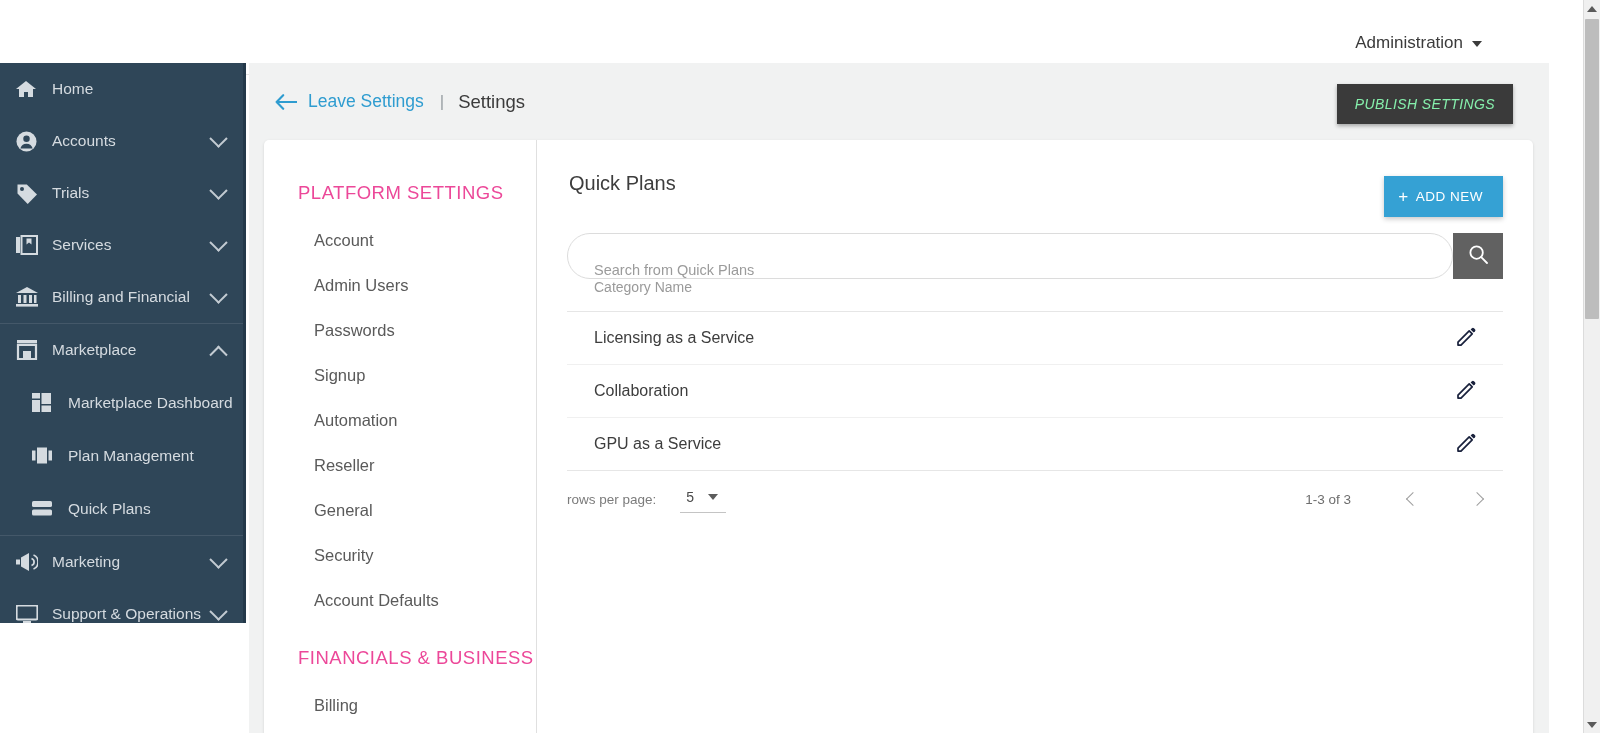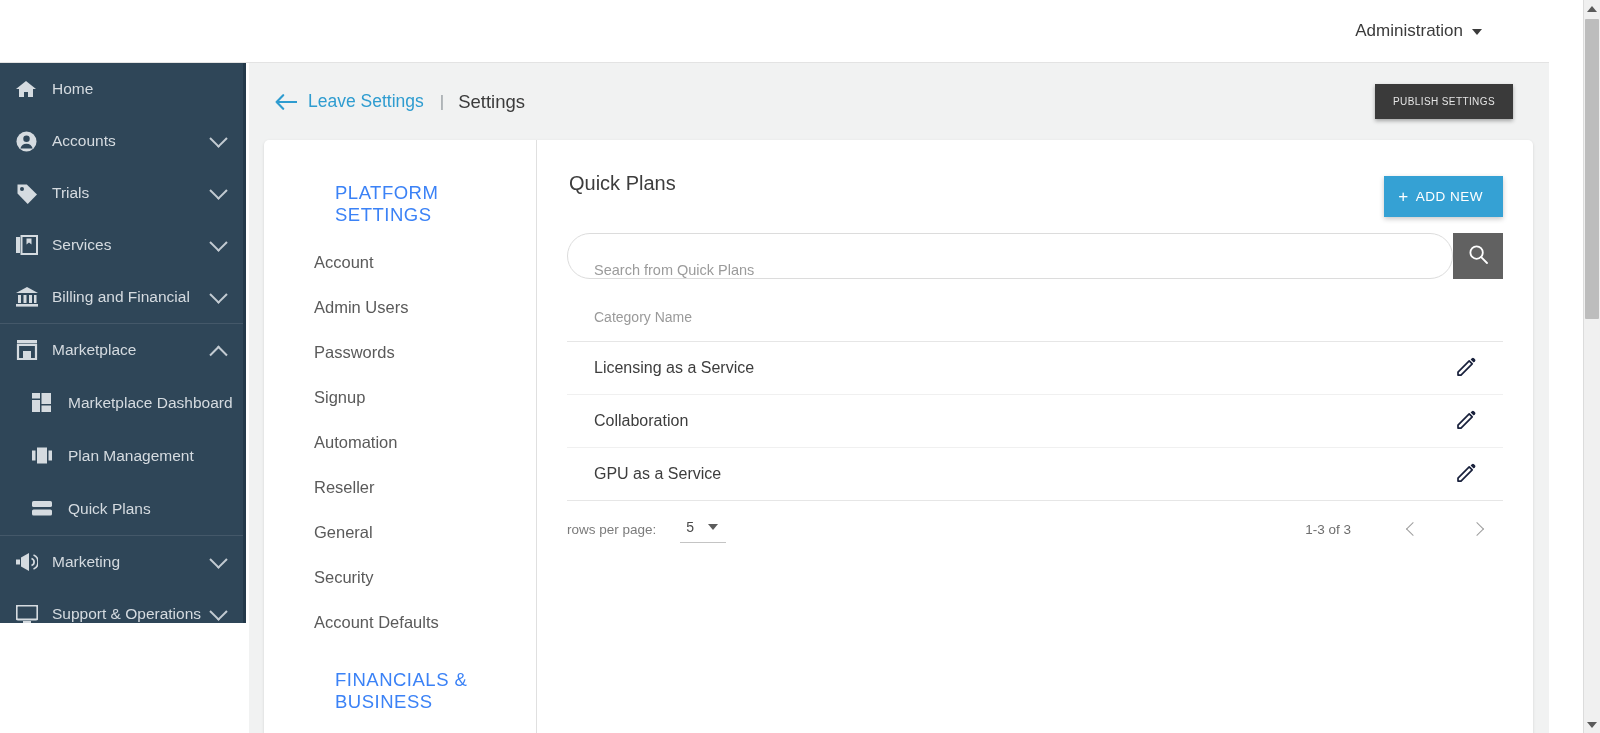--- a/index.html
+++ b/index.html
@@ -6,21 +6,21 @@
   html, body {
     width: 1600px; height: 733px;
     overflow: hidden;
     font-family: "Liberation Sans", sans-serif;
     background: #ffffff;
   }
   .app { position: relative; width: 1600px; height: 733px; }
 
   
   .topbar {
-    position: absolute; top: 0; left: 0; width: 1549px; height: 63px;
+    position: absolute; top: 12px; left: 0; width: 1549px; height: 63px;
     background: #ffffff;
     border-bottom: 1px solid #e3e3e3;
     display: flex; align-items: center; justify-content: flex-end;
   }
   .admin-menu {
     display: flex; align-items: center; gap: 9px;
     margin-right: 67px; cursor: pointer;
   }
   .admin-menu .label { font-size: 17px; color: #3b3b3b; }
   .caret-down {
@@ -81,47 +81,47 @@
     cursor: pointer;
   }
   .back-arrow svg { display:block; }
   .crumb-link {
     color: #2e9cd0; font-size: 17.5px; cursor: pointer;
   }
   .crumb-div { color: #9aa0a4; font-size: 17px; margin: 0 14px 0 16px; }
   .crumb-current { color: #3b3b3b; font-size: 18.5px; }
   .publish-btn {
     position: absolute; right: 36px; top: 21px;
-    background: #3a3a3a; color: #e5e5e5;
-    font-size: 10px; letter-spacing: 0.4px;
+    background: #3a3a3a; color: #86efac;
+    font-size: 14px; letter-spacing: 0.4px;
     padding: 12px 18px; border: none; cursor: pointer;
     box-shadow: 0 2px 4px rgba(0,0,0,0.32);
     font-family: "Liberation Sans", sans-serif;
+    font-style: italic;
   }
 
   
   .card {
     position: absolute; left: 15px; top: 77px;
     width: 1269px; height: 600px;
     background: #ffffff;
     border-radius: 5px 5px 0 0;
     box-shadow: 0 1px 3px rgba(0,0,0,0.13);
     display: flex;
     overflow: hidden;
   }
   .settings-nav {
     width: 273px; flex: 0 0 273px;
     border-right: 1px solid #e0e0e0;
     padding-top: 28px;
     overflow: hidden;
   }
   .sect-title {
-    font-size: 18.5px; color: #3b82f6; letter-spacing: 0.5px;
+    font-size: 18.5px; color: #ec4899; letter-spacing: 0.5px;
     padding: 14px 0 14px 34px;
-    margin-left: 37px;
   }
   .sect-title.second { padding-top: 24px; }
   .snav-item {
     font-size: 16.5px; color: #5a5a5a;
     padding: 13px 0 13px 50px; cursor: pointer;
   }
 
   .panel { flex: 1 1 auto; padding: 32px 30px 0 30px; position: relative; }
   .panel-title { font-size: 20px; color: #3d3d3d; padding-left: 2px; }
   .add-new-btn {
@@ -149,21 +149,21 @@
     font-size: 14.5px; color: #444;
     font-family: "Liberation Sans", sans-serif;
   }
   .searchbox input::placeholder { color: #9b9b9b; }
   .search-btn {
     width: 50px; flex: 0 0 50px; background: #616161;
     border: none; cursor: pointer;
     display: flex; align-items: center; justify-content: center;
   }
 
-  .table { margin-top: 30px; }
+  .table { }
   .th {
     font-size: 14px; color: #9a9a9a;
     padding: 0 0 16px 27px;
     border-bottom: 1px solid #e6e6e6;
   }
   .tr {
     display: flex; align-items: center;
     height: 53px; border-bottom: 1px solid #f0f0f0;
     padding-left: 27px; padding-right: 10px;
   }

